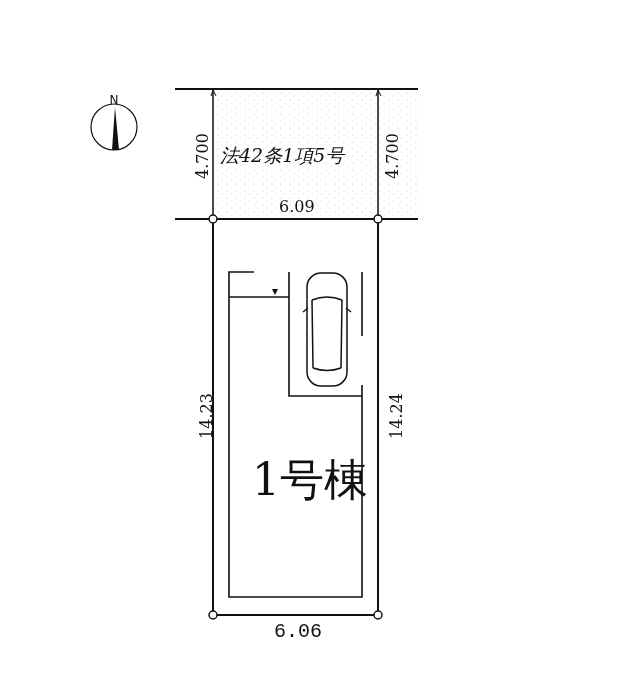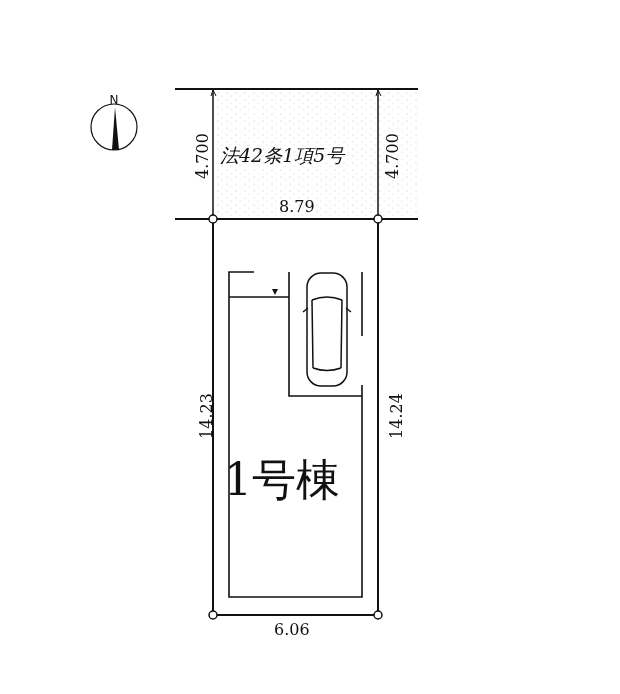--- a/index.html
+++ b/index.html
@@ -63,20 +63,20 @@
   </g>
 </svg>
 
 <div class="lbl" style="left:114px;top:94px;font-size:12px;font-family:'DejaVu Sans',sans-serif;transform:translateX(-50%);">N</div>
 
 <div class="lbl" style="left:220px;top:146px;font-size:19px;font-style:italic;">法42条1項5号</div>
 
 <div class="lbl rot" style="left:180px;top:148px;font-size:16px;">4.700</div>
 <div class="lbl rot" style="left:370px;top:148px;font-size:16px;">4.700</div>
 
-<div class="lbl" style="left:279px;top:199px;font-size:16px;">8.79</div>
+<div class="lbl" style="left:279px;top:199px;font-size:16px;">6.09</div>
 
 <div class="lbl rot" style="left:184px;top:408px;font-size:16px;">14.23</div>
 <div class="lbl rot" style="left:374px;top:408px;font-size:16px;">14.24</div>
 
-<div class="lbl" style="left:224px;top:458px;font-size:44px;">1号棟</div>
+<div class="lbl" style="left:252px;top:458px;font-size:44px;">1号棟</div>
 
-<div class="lbl" style="left:274px;top:622px;font-size:16px;">6.06</div>
+<div class="lbl" style="left:274px;top:622px;font-size:20px;font-family:Liberation Mono, monospace;">6.06</div>
 
 </body></html>

